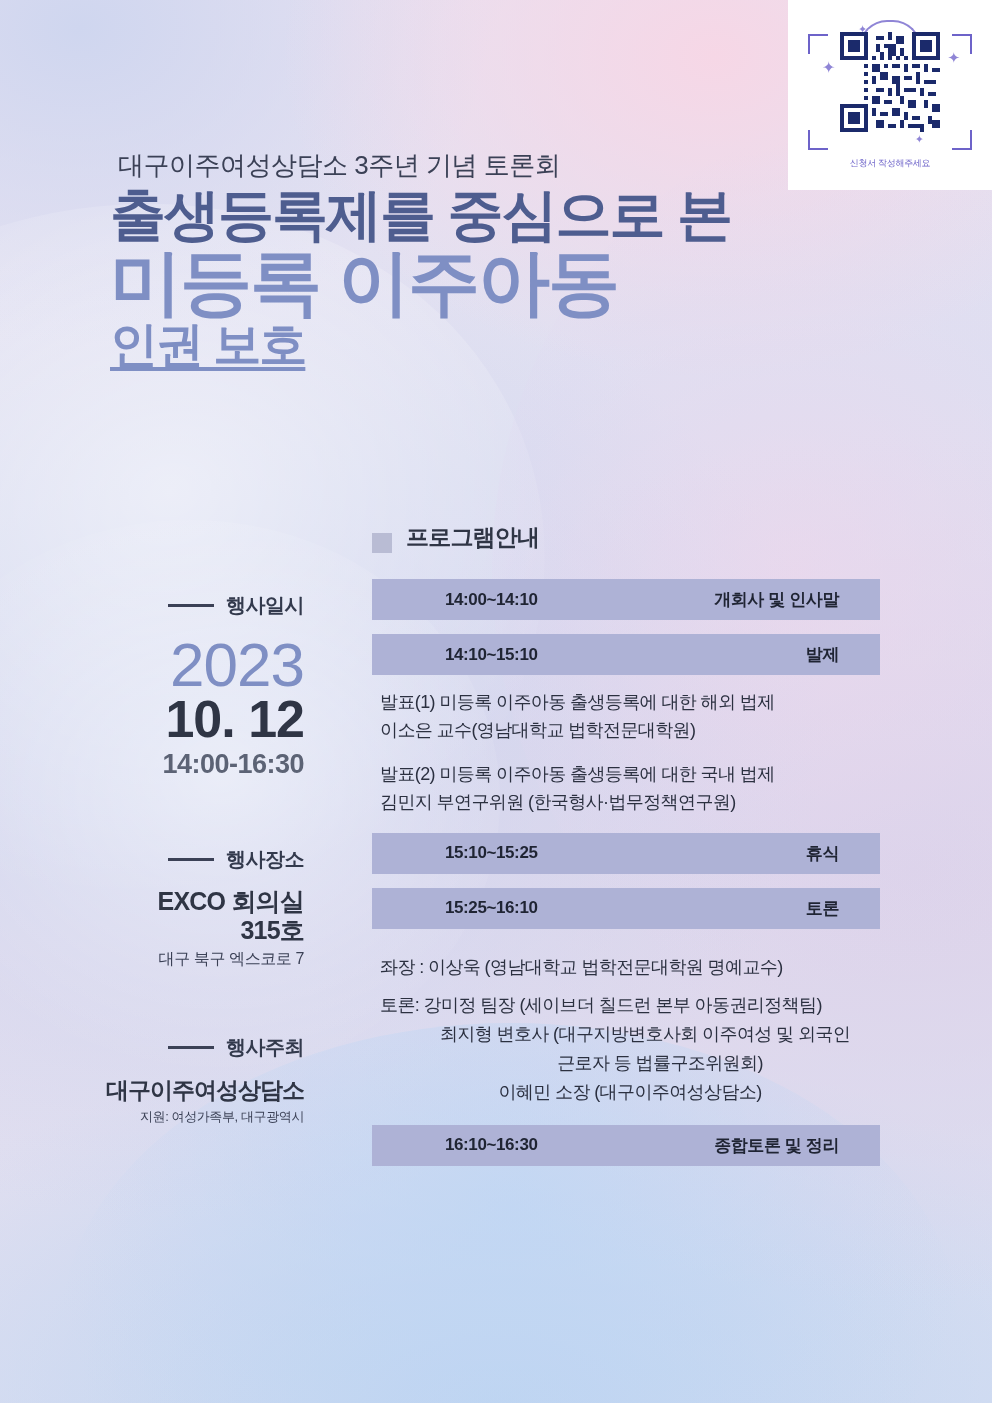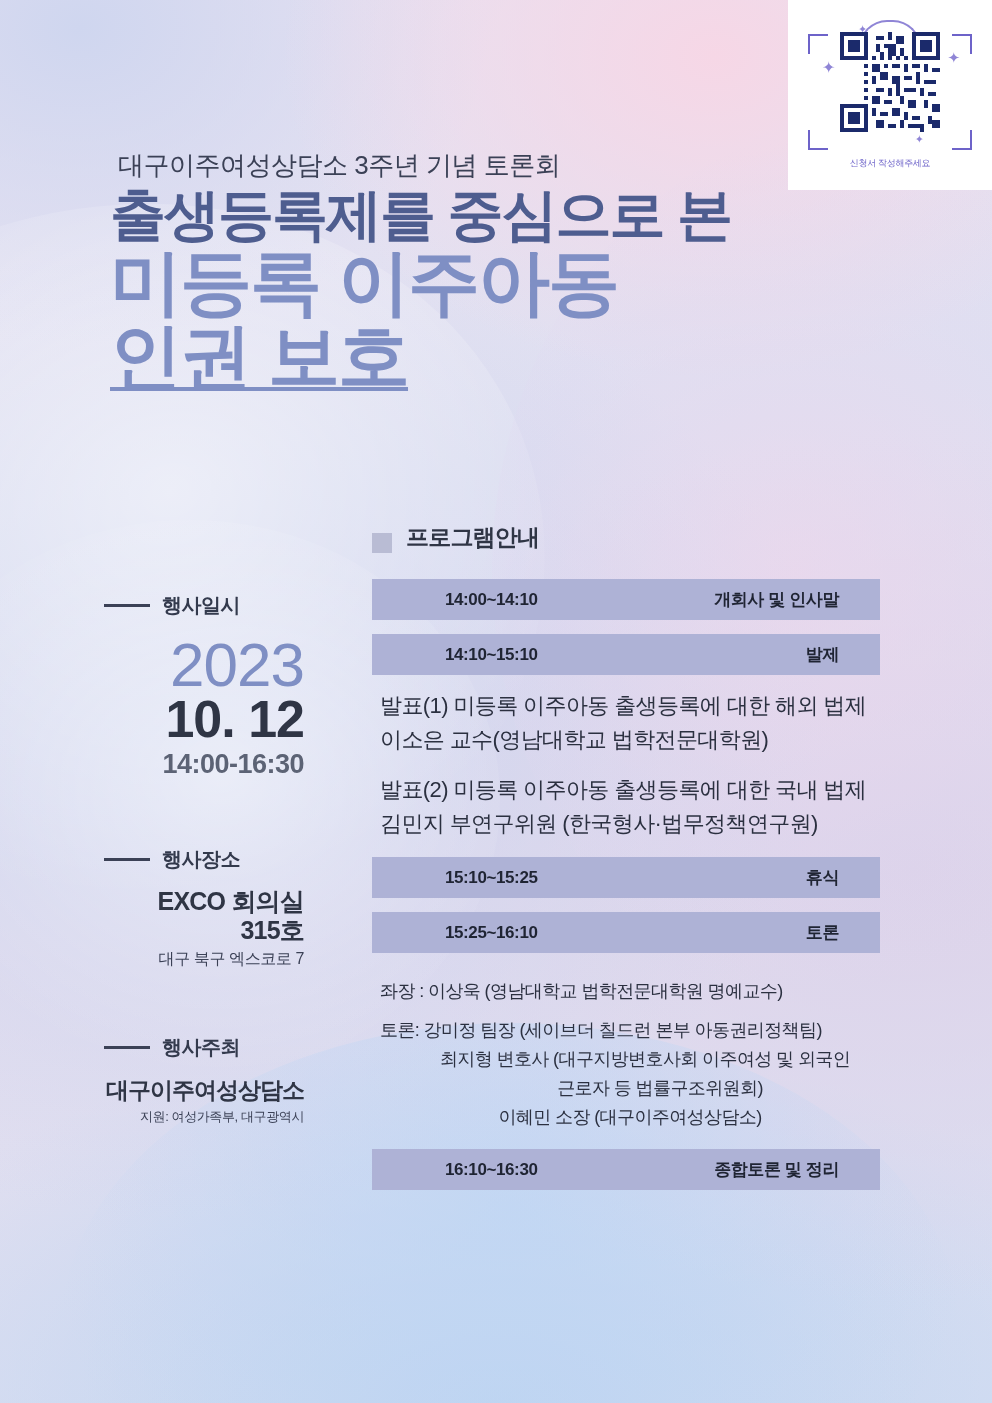--- a/index.html
+++ b/index.html
@@ -138,39 +138,40 @@
     color: #4e5d8f;
   }
   .title .l2 {
     display: block;
     font-size: 72px;
     color: #7f8fc4;
     margin-top: 4px;
   }
   .title .l3 {
     display: block;
-    font-size: 72px;
+    font-size: 48px;
     color: #7f8fc4;
     margin-top: 4px;
     text-decoration: underline;
     text-decoration-thickness: 4px;
     text-underline-offset: 6px;
   }
 
   
   .left-col {
     position: absolute;
     left: 104px;
     top: 592px;
     width: 200px;
     text-align: right;
   }
   .sec-head {
     display: flex;
     align-items: center;
+    justify-content: flex-end;
     gap: 12px;
     font-size: 20px;
     font-weight: bold;
     color: #333a4d;
     letter-spacing: -0.5px;
   }
   .sec-head .dash {
     display: inline-block;
     width: 46px;
     height: 3px;
@@ -264,21 +265,21 @@
     font-size: 17px;
     font-weight: bold;
     letter-spacing: -0.4px;
     padding: 9px 35px;
     margin-bottom: 14px;
   }
   .bar .time-txt { padding-left: 38px; }
   .bar .label-txt { padding-right: 6px; }
 
   .para {
-    font-size: 22px;
+    font-size: 18px;
     color: #2b3040;
     letter-spacing: -0.6px;
     line-height: 1.55;
     margin: 12px 0 16px 8px;
   }
   .para .ln { display: block; }
 
   .disc {
     font-size: 18px;
     color: #2b3040;

